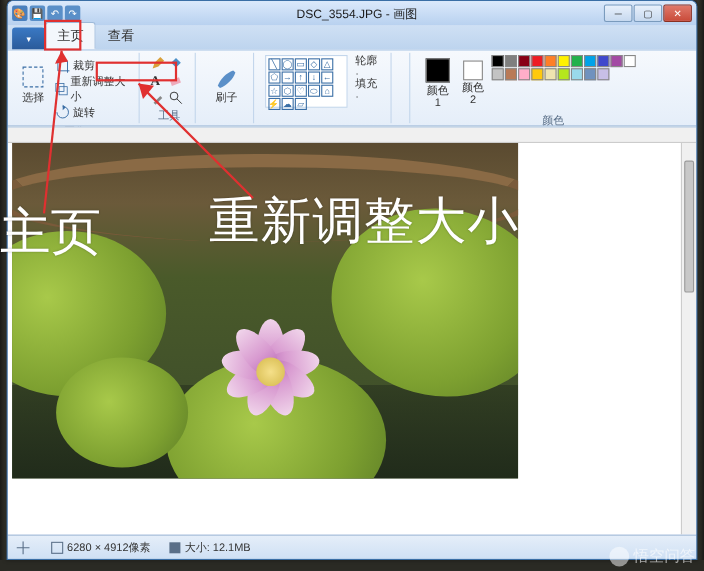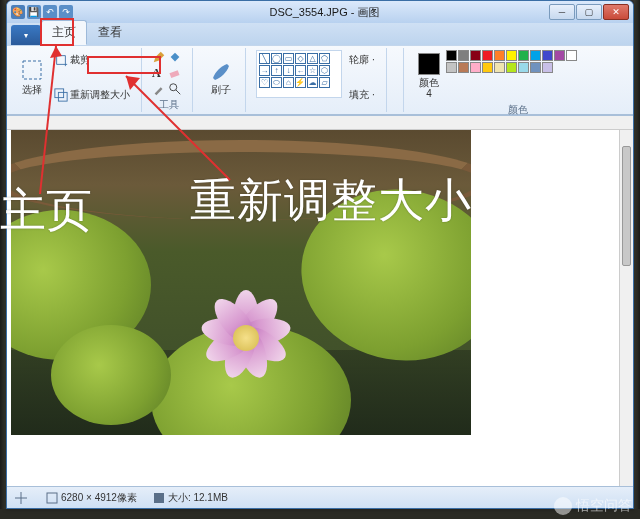--- a/index.html
+++ b/index.html
@@ -18,21 +18,21 @@
   .tab.active { background: #f3f7fc; border:1px solid #9db9d9; border-bottom:1px solid #f3f7fc; border-radius:3px 3px 0 0;}
   .ribbon { height: 70px; background: linear-gradient(#f6f9fd,#e5eef9); border-top:1px solid #c3d6ec; border-bottom:1px solid #a8bfd9; display:flex; padding:2px 4px; gap:4px; position:relative;}
   .group { border-right: 1px solid #c3d6ec; padding: 2px 6px 0 6px; display:flex; flex-direction:column; justify-content:space-between;}
   .group-label { text-align:center; font-size:10px; color:#5a6f88; padding-top:1px;}
   .grow { display:flex; gap:2px; align-items:flex-start;}
   .bigbtn { width: 36px; height: 52px; display:flex; flex-direction:column; align-items:center; justify-content:center; gap:2px; border:1px solid transparent; border-radius:3px;}
   .bigbtn .ic { width:24px; height:24px; }
   .bigbtn .lbl { font-size:10px; color:#333; text-align:center; line-height:11px;}
   .smbtn { height:20px; padding:1px 4px; display:flex; align-items:center; gap:2px; font-size:10px; color:#333; border:1px solid transparent; border-radius:2px;}
   .smbtn .ic{width:14px;height:14px;}
-  .stack { display:flex; flex-direction:column; gap:15px; }
+  .stack { display:flex; flex-direction:column; gap:1px; }
   .shapes-gallery { width: 86px; height: 48px; border:1px solid #c3d6ec; background:#fff; padding:2px; display:flex; flex-wrap:wrap; gap:1px; align-content:flex-start;}
   .shapes-gallery span{ width:11px;height:11px; border:1px solid #3a6ea5; font-size:8px; display:flex;align-items:center;justify-content:center;color:#3a6ea5;}
   .color-swatches { display:flex; flex-wrap:wrap; width:140px; gap:1px; }
   .color-swatches span{ width:11px;height:11px; border:1px solid #888;}
   .workarea { position:absolute; top:114px; left:0; right:0; bottom:22px; background:#fff; border-top:1px solid #a8bfd9; overflow:hidden;}
   .ruler-top{height:14px;background:#f0f0f0;border-bottom:1px solid #ccc;}
   .canvas-wrap{position:absolute;left:0;top:14px;right:14px;bottom:0;overflow:hidden;background:#fff;}
   .canvas{position:absolute;left:4px;top:0;width:460px;height:305px;}
   .scroll-v{position:absolute;right:0;top:14px;bottom:0;width:14px;background:#f0f0f0;border-left:1px solid #ccc;}
   .scroll-v .thumb{position:absolute;left:2px;right:2px;top:16px;height:120px;background:#c8c8c8;border:1px solid #999;border-radius:2px;}
@@ -198,21 +198,25 @@
     </div>
 
     <div class="group">
       <div class="group-label"></div>
     </div>
 
     <div class="group" style="border-right:none">
       <div class="grow">
         <div class="bigbtn" style="width:30px">
           <div style="width:22px;height:22px;background:#000;border:1px solid #888"></div>
-          <span class="lbl">颜色 4</span>
+          <span class="lbl">颜色 1</span>
+        </div>
+        <div class="bigbtn" style="width:30px">
+          <div style="width:18px;height:18px;background:#fff;border:1px solid #888"></div>
+          <span class="lbl">颜色 2</span>
         </div>
         <div class="color-swatches" id="palette">
             <span style="background: rgb(0, 0, 0);"></span>
             <span style="background: rgb(127, 127, 127);"></span>
             <span style="background: rgb(136, 0, 21);"></span>
             <span style="background: rgb(237, 28, 36);"></span>
             <span style="background: rgb(255, 127, 39);"></span>
             <span style="background: rgb(255, 242, 0);"></span>
             <span style="background: rgb(34, 177, 76);"></span>
             <span style="background: rgb(0, 162, 232);"></span>

